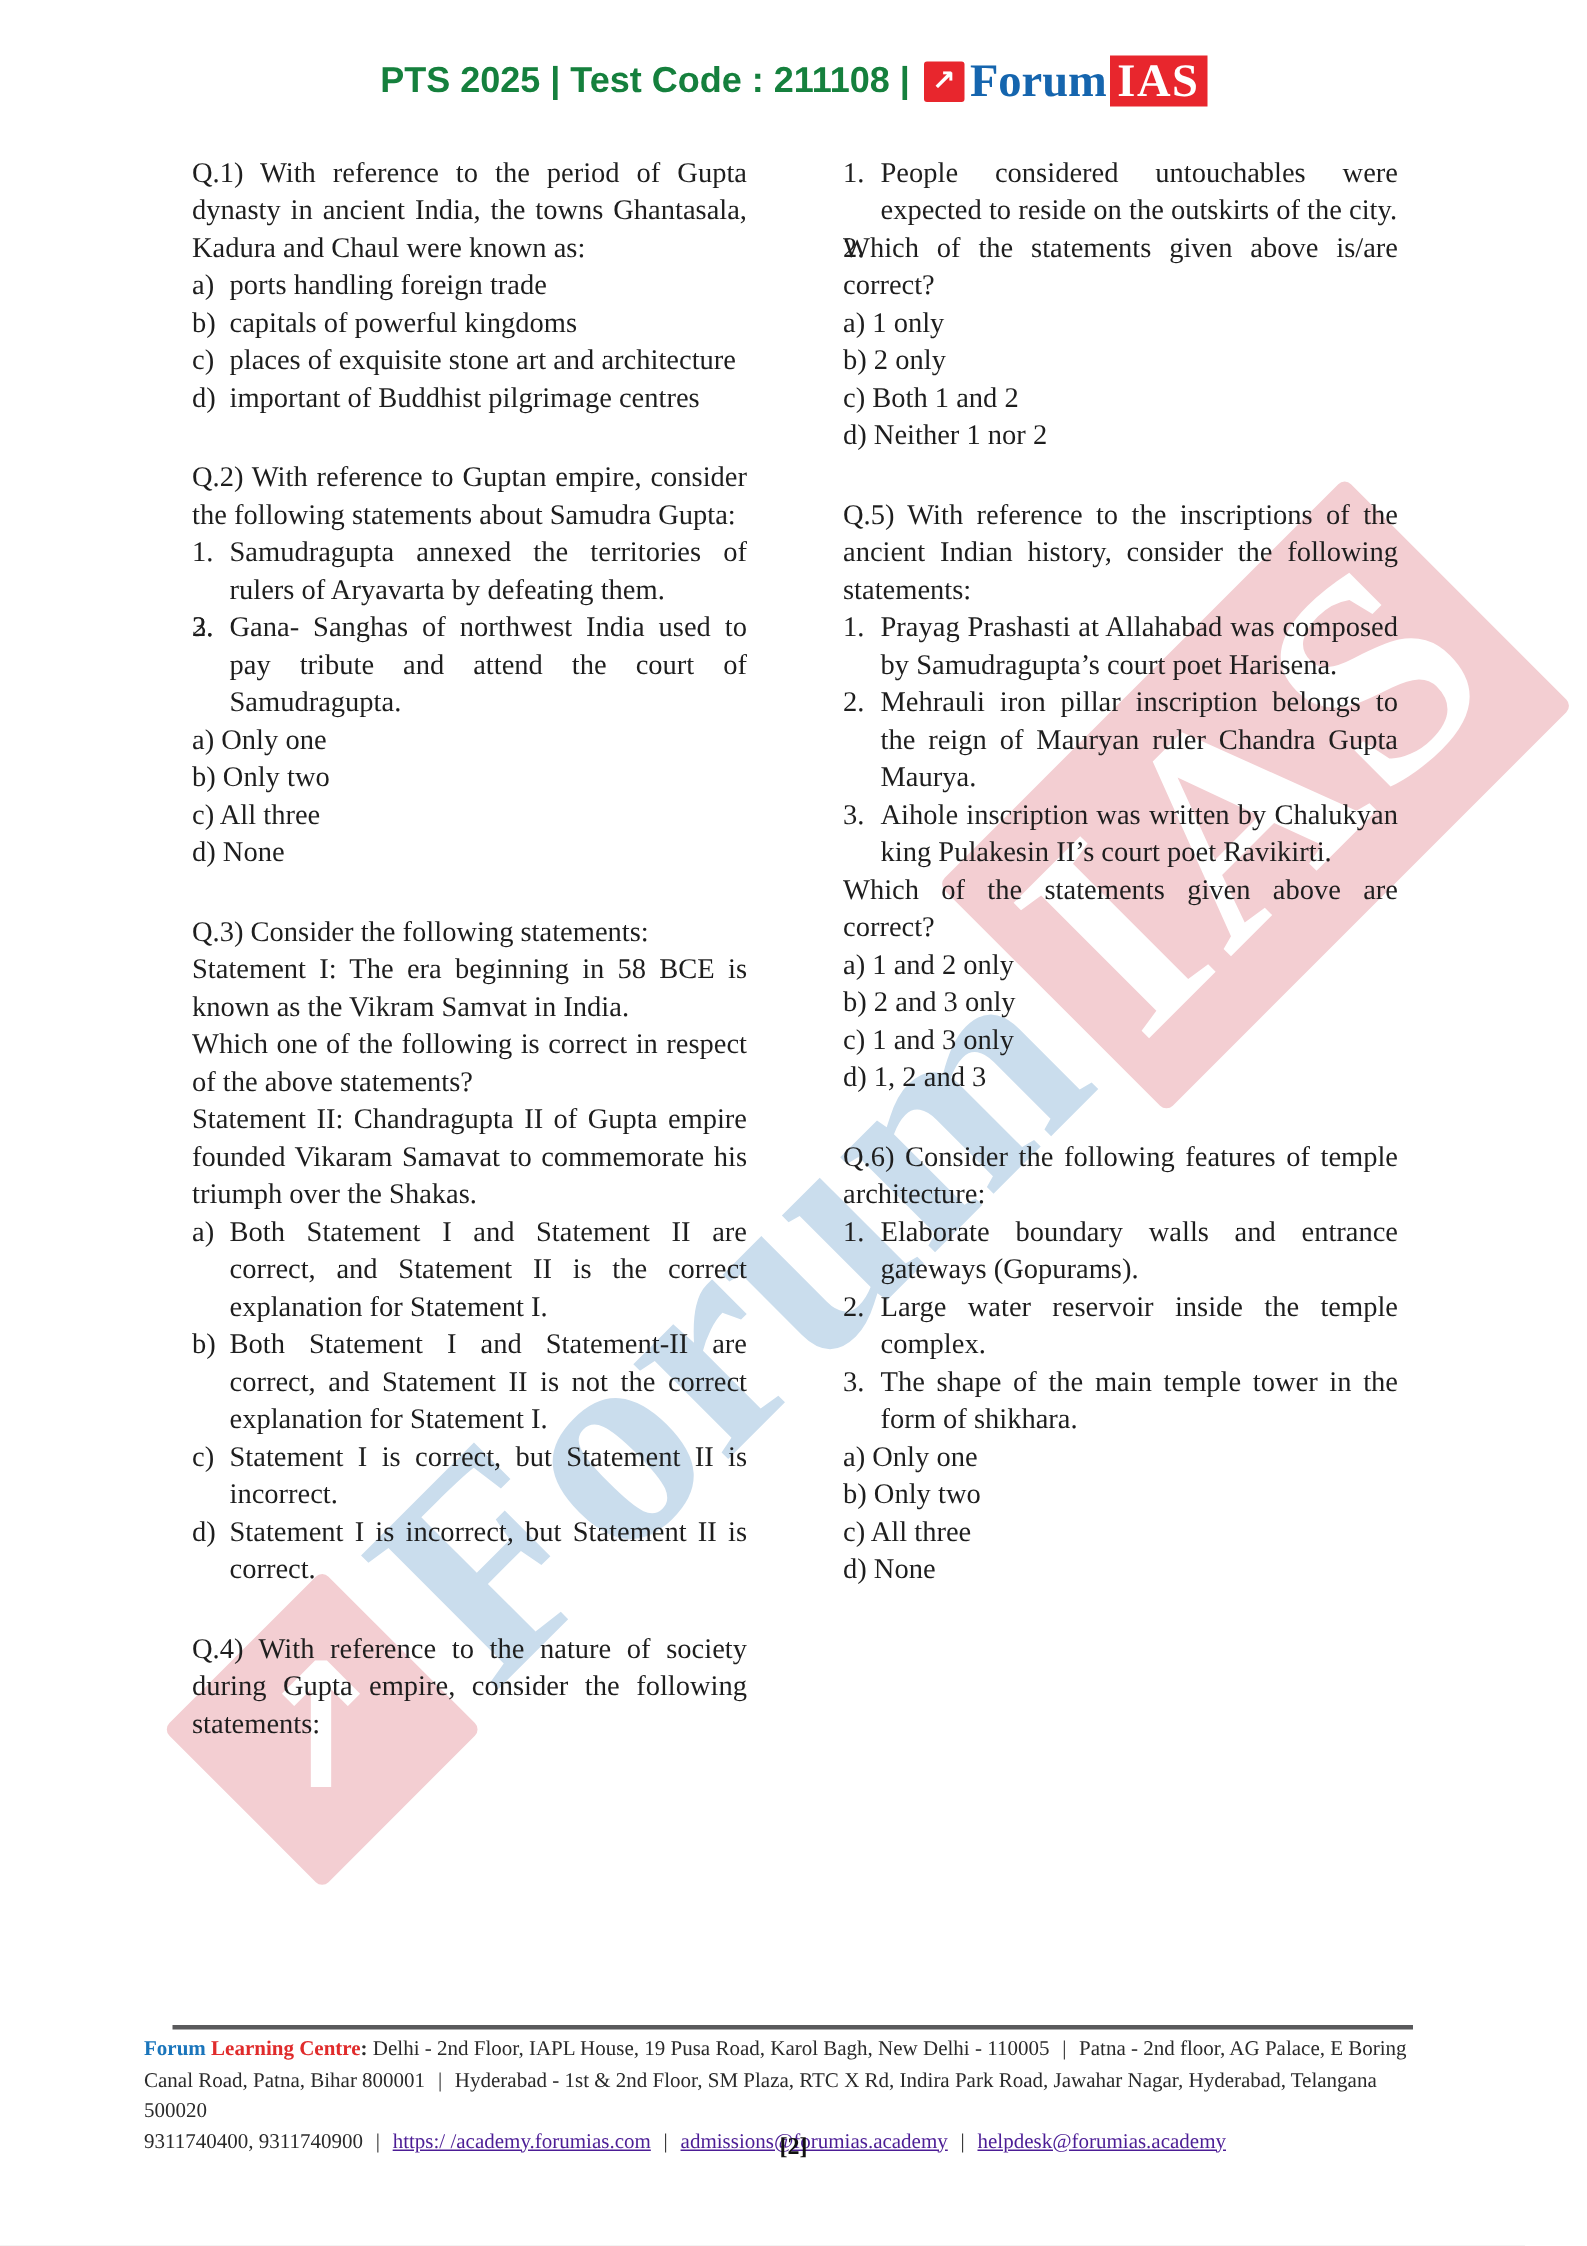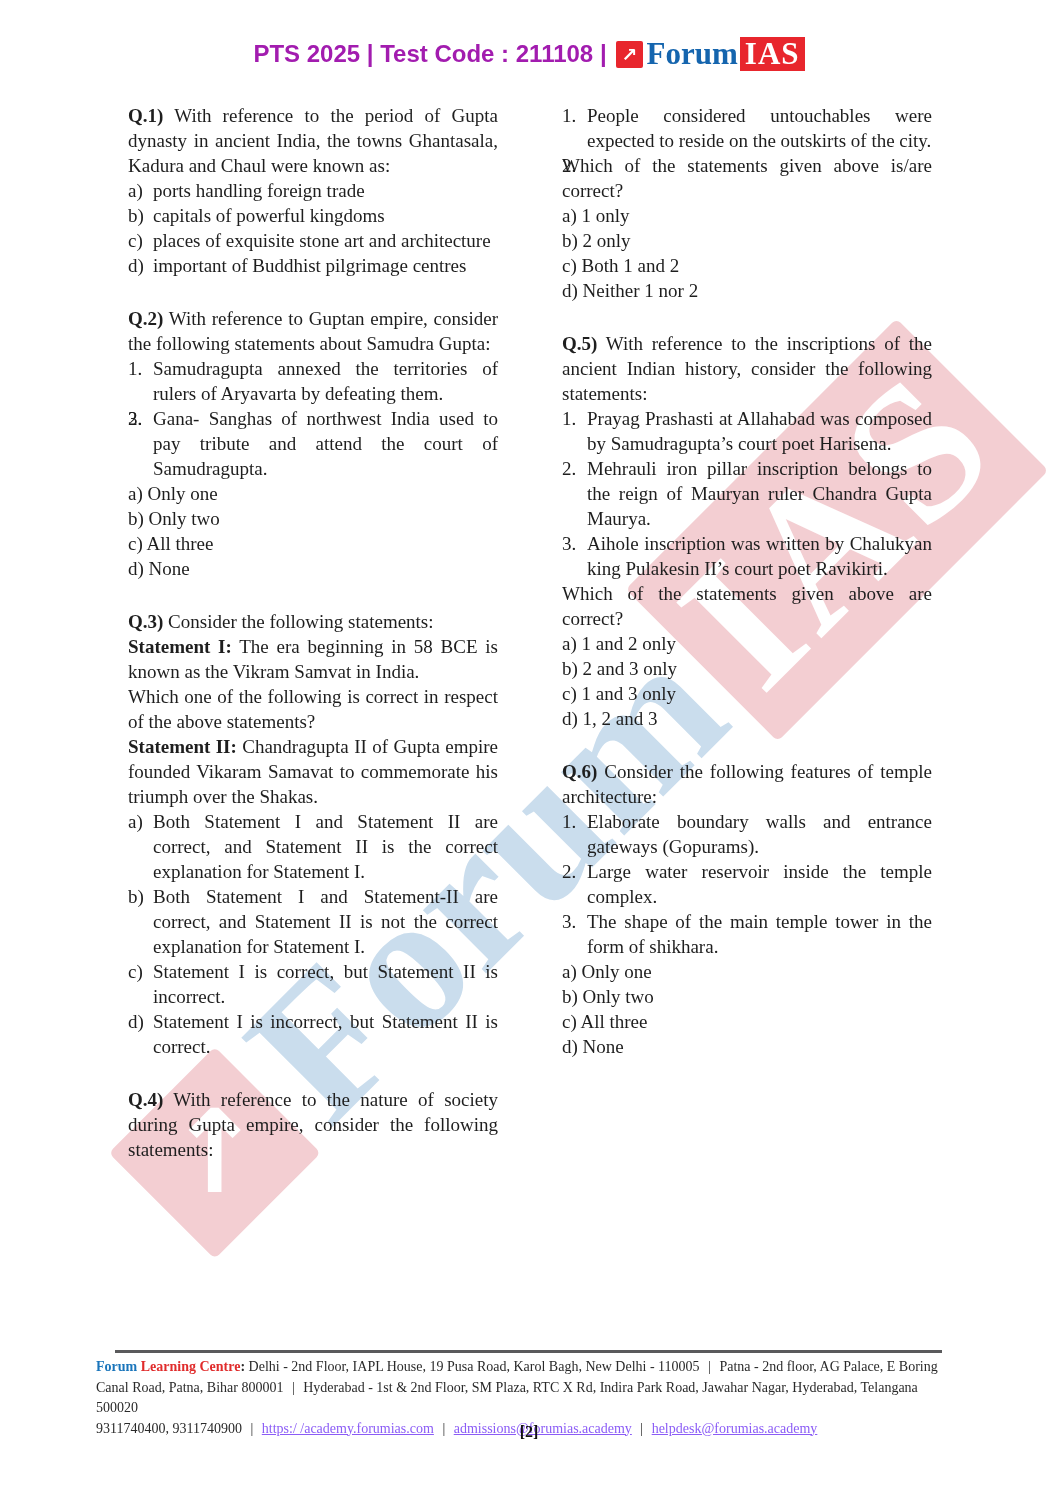--- a/index.html
+++ b/index.html
@@ -9,21 +9,21 @@
     font-family:"Liberation Serif", serif; color:#1e1e1e;
   }
 
   
   .header {
     position:absolute; top:36px; left:0; width:100%;
     display:flex; justify-content:center; align-items:center; gap:9px; z-index:3;
   }
   .header-title {
     font-family:"Liberation Sans", sans-serif; font-weight:bold;
-    font-size:24px; color:#a21caf;
+    font-size:24px; color:#15803d;
   }
   .logo { display:inline-flex; align-items:center; }
   .logo-arrow {
     width:27px; height:27px; background:#e8262d; color:#fff;
     display:flex; align-items:center; justify-content:center;
     font-family:"DejaVu Sans", sans-serif; font-weight:bold; font-size:19px;
     border-radius:2px; margin-right:4px;
   }
   .logo-forum { color:#1565ae; font-size:31px; font-weight:bold; }
   .logo-ias {
@@ -50,37 +50,37 @@
   }
 
   
   .columns {
     position:absolute; top:103px; left:128px; width:804px;
     display:flex; gap:64px; z-index:1;
   }
   .col { width:370px; font-size:19px; line-height:25px; }
   .question-block + .question-block { margin-top:28px; }
   .q-para { text-align:justify; }
-  .q-bold { font-weight:bold; }
+  .q-bold { font-weight:normal; }
   .hang { position:relative; padding-left:25px; text-align:justify; }
   .hang-label { position:absolute; left:0; }
   .opt { text-align:left; }
 
   
   .footer-mask { position:absolute; left:0; right:0; top:1346px; bottom:0; background:#fff; z-index:2; }
   .footer-rule { position:absolute; left:115px; width:827px; top:1350px; border-top:3px solid #5a5a5c; z-index:3; }
   .footer {
     position:absolute; top:1357px; left:96px; width:866px; z-index:3;
     font-size:14px; line-height:20.5px; color:#2a2a2a;
   }
   .f-bold { font-weight:bold; }
   .f-blue { color:#1a75bb; }
   .f-red { color:#e02b2b; }
   .f-sep { padding:0 5px; }
-  .f-link { color:#8b5cf6; text-decoration:underline; cursor:pointer; }
+  .f-link { color:#4c1d95; text-decoration:underline; cursor:pointer; }
   .page-num {
     position:absolute; top:1423px; left:0; width:100%; text-align:center;
     font-weight:bold; font-size:16px; color:#111; z-index:3;
   }
 </style>
 </head>
 <body>
 
 <div class="page">
 

